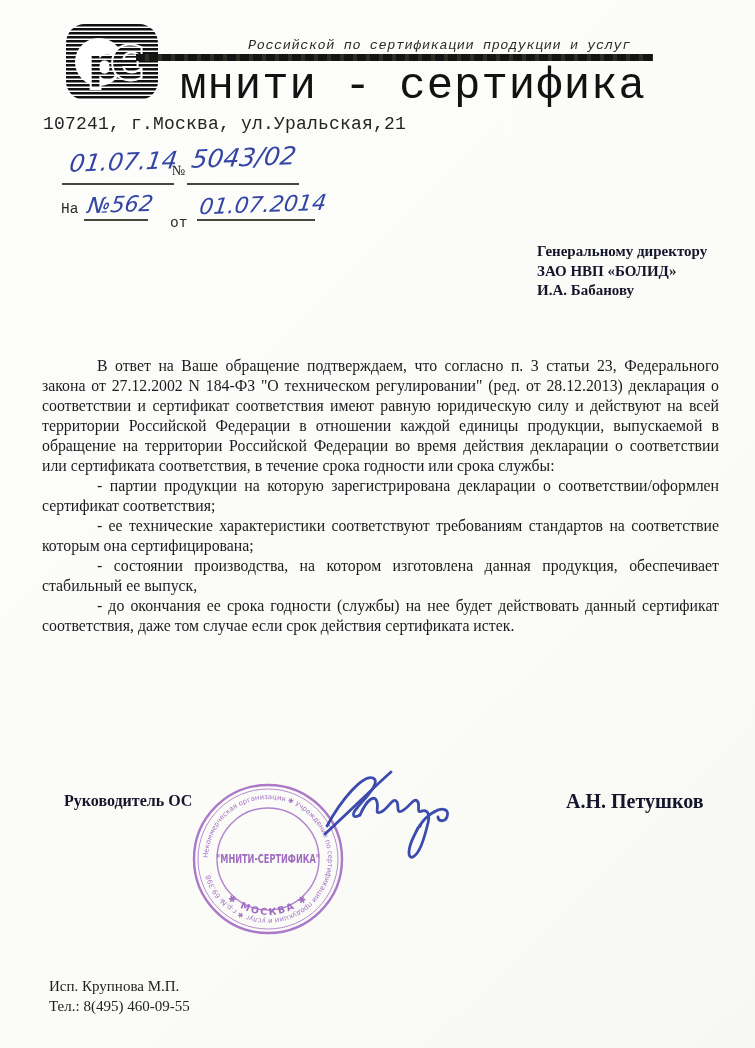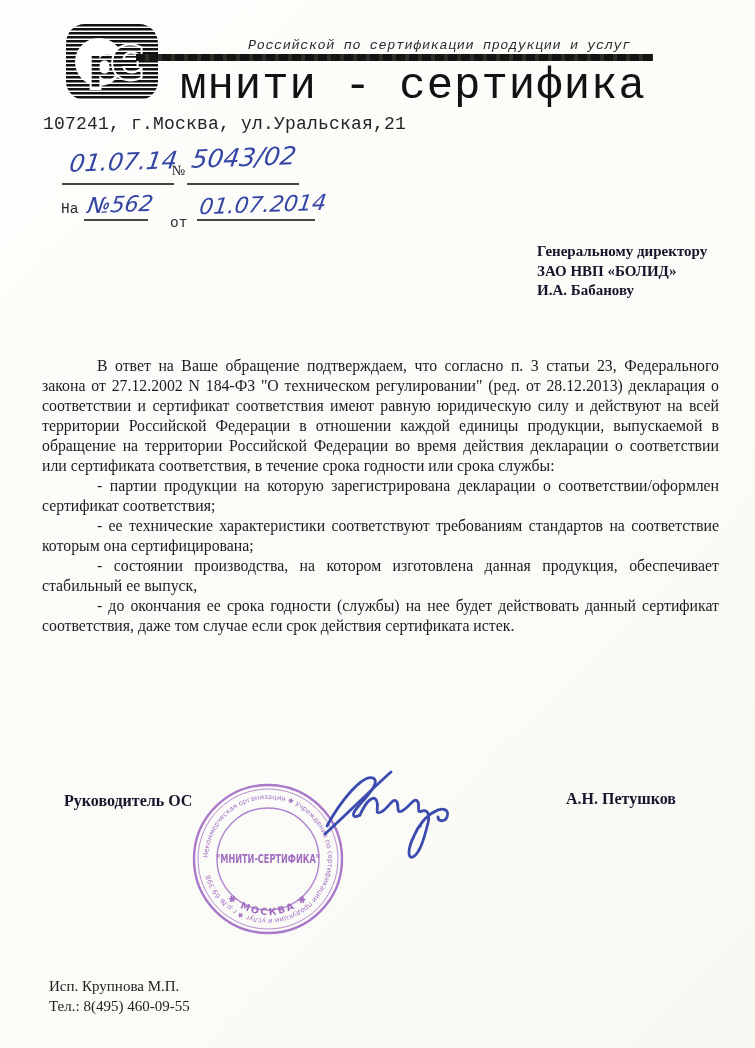--- a/index.html
+++ b/index.html
@@ -78,21 +78,21 @@
   .body-text {
     left: 42px; top: 356px; width: 677px;
     font-size: 15.8px; line-height: 20px;
     text-align: justify;
     color: #1b1b20;
   }
   .body-text p { text-indent: 55px; margin: 0; }
 
   
   .position-title { left: 64px;  top: 792px; font-weight: bold; font-size: 16px; color:#15152b; white-space: nowrap; }
-  .signer-name    { left: 566px; top: 790px; font-weight: bold; font-size: 16px; color:#15152b; white-space: nowrap; }
+  .signer-name    { left: 566px; top: 790px; font-weight: bold; font-size: 20px; color:#15152b; white-space: nowrap; }
   .stamp-svg      { left: 189px; top: 780px; opacity: 0.83; }
   .sign-svg       { left: 323px; top: 766px; }
 
   
   .footer {
     left: 49px; top: 977px;
     font-size: 15px; line-height: 19.5px; color: #222;
     white-space: nowrap;
   }
 </style>

